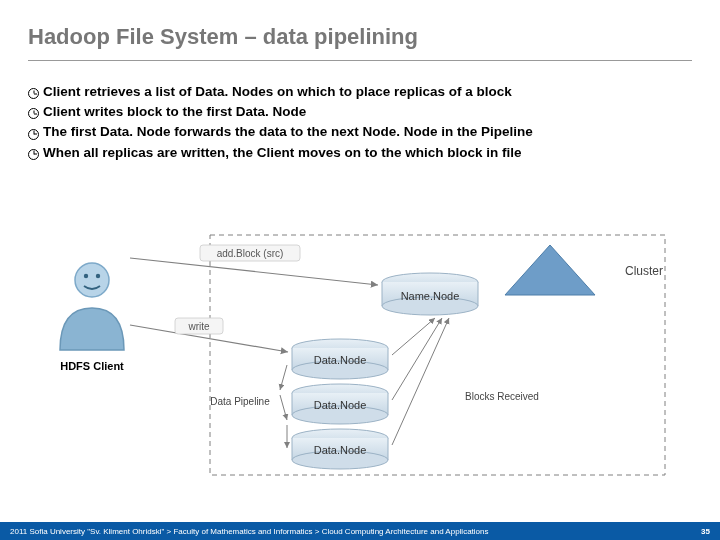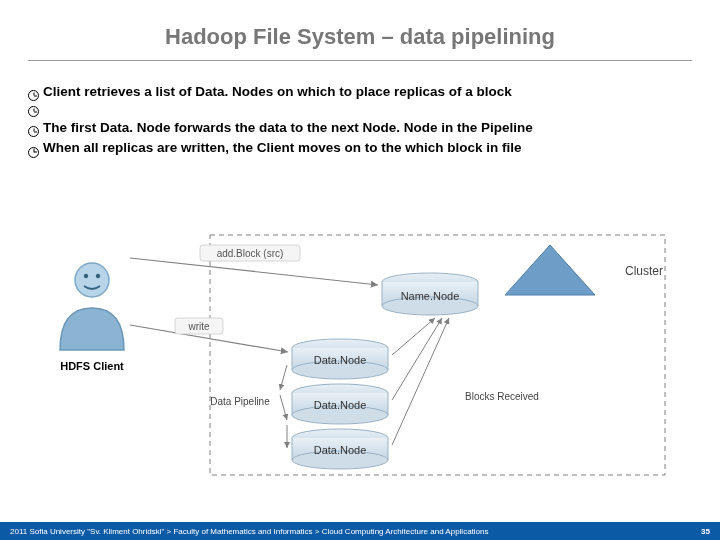--- a/index.html
+++ b/index.html
@@ -9,33 +9,32 @@
     background: #fff;
     font-family: Arial, Helvetica, sans-serif;
     position: relative;
     overflow: hidden;
   }
   .slide-title {
     color: #777;
     font-size: 22px;
     font-weight: bold;
     padding: 24px 28px 10px 28px;
-    text-align: center;
   }
   .title-rule {
     border: none;
     border-top: 1px solid #999;
     margin: 0 28px 22px 28px;
   }
   .bullets {
     padding: 0 28px;
   }
   .bullet-row {
     display: flex;
-    align-items: flex-end;
+    align-items: center;
     margin-bottom: 2px;
   }
   .clock-icon {
     width: 11px;
     height: 11px;
     border: 1.2px solid #000;
     border-radius: 50%;
     position: relative;
     flex: 0 0 auto;
     margin-right: 4px;
@@ -94,20 +93,21 @@
 <h1 class="slide-title">Hadoop File System – data pipelining</h1>
 <hr class="title-rule">
 
 <div class="bullets">
   <div class="bullet-row">
     <span class="clock-icon"></span>
     <span class="bullet-text">Client retrieves a list of Data. Nodes on which to place replicas of a block</span>
   </div>
   <div class="bullet-row">
     <span class="clock-icon"></span>
+    <span class="bullet-text">Client writes block to the first Data. Node</span>
   </div>
   <div class="bullet-row">
     <span class="clock-icon"></span>
     <span class="bullet-text">The first Data. Node forwards the data to the next Node. Node in the Pipeline</span>
   </div>
   <div class="bullet-row">
     <span class="clock-icon"></span>
     <span class="bullet-text">When all replicas are written, the Client moves on to the which block in file</span>
   </div>
 </div>

